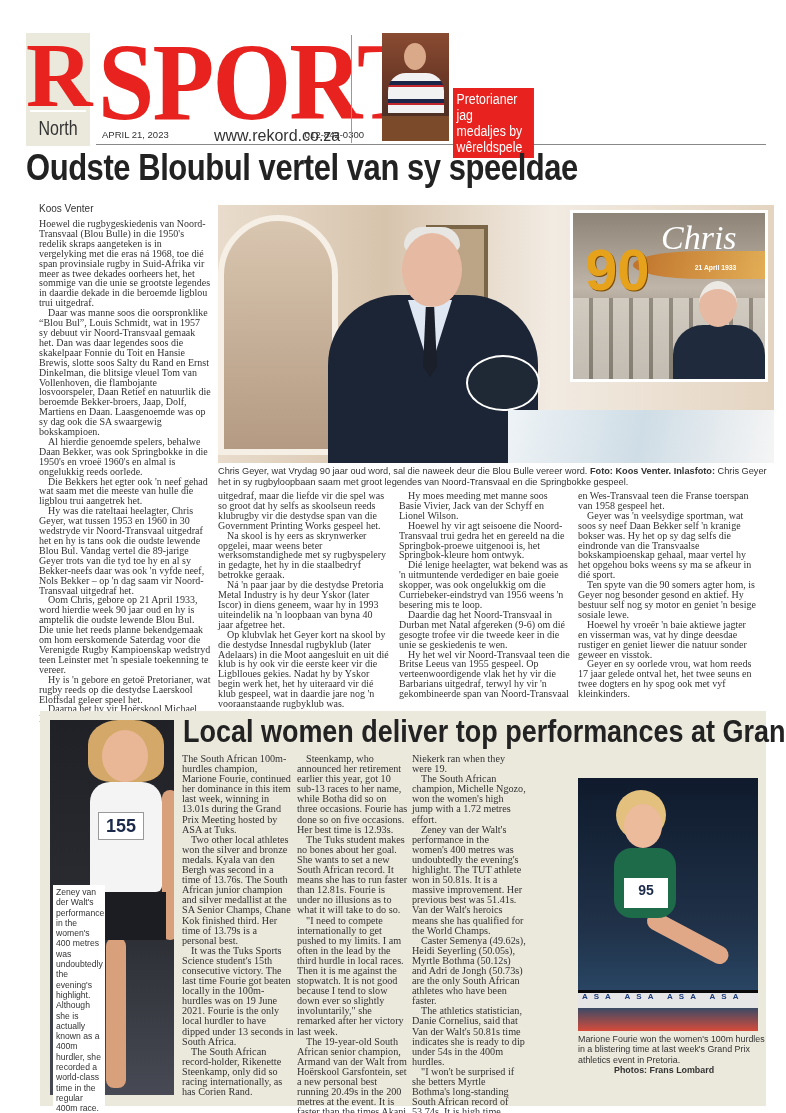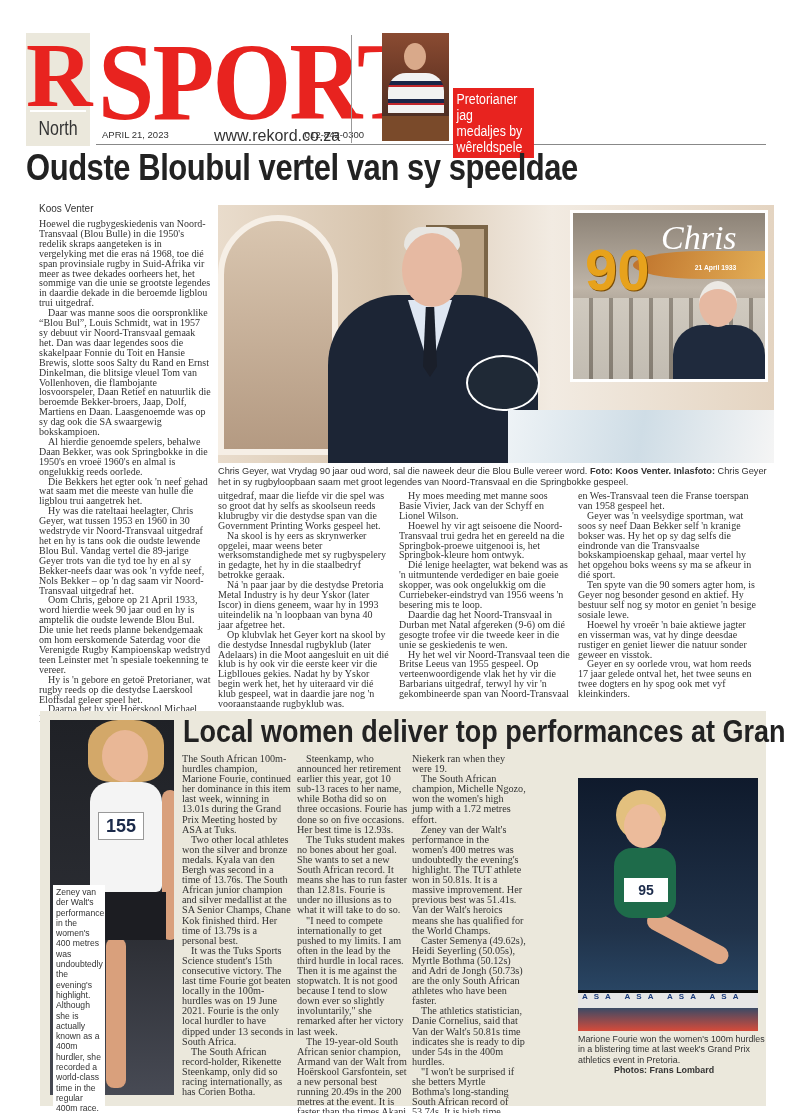--- a/index.html
+++ b/index.html
@@ -70,21 +70,21 @@
   .runner-bib { position: absolute; left: 48px; top: 92px; width: 46px; height: 28px; background: #fff; border: 1px solid #999; font-family: "Liberation Sans", sans-serif; font-weight: bold; font-size: 18px; color: #1b2a4a; text-align: center; line-height: 26px; }
   .runner-shorts { position: absolute; left: 42px; top: 172px; width: 74px; height: 48px; background: #1c1d22; }
   .runner-arm { position: absolute; left: 112px; top: 70px; width: 16px; height: 150px; background: #d9a07c; border-radius: 8px; }
   .runner-leg { position: absolute; left: 56px; top: 218px; width: 20px; height: 150px; background: #d9a07c; border-radius: 8px; }
   .runner-caption { position: absolute; left: 53px; top: 885px; width: 52px; background: #ffffff; padding: 2px 3px; font-family: "Liberation Sans", sans-serif; font-size: 8.6px; line-height: 10.3px; color: #333; }
 
   .hurdle-photo { position: absolute; left: 578px; top: 778px; width: 180px; height: 253px; background: linear-gradient(180deg, #0f1a2c 0%, #203249 60%, #2b4a6a 90%, #d64b3a 100%); overflow: hidden; }
   .hurdle-hair { position: absolute; left: 38px; top: 12px; width: 50px; height: 50px; border-radius: 50%; background: #e3c07e; }
   .hurdle-face { position: absolute; left: 46px; top: 26px; width: 38px; height: 44px; border-radius: 50%; background: #ecbb9b; }
   .hurdle-top { position: absolute; left: 36px; top: 70px; width: 62px; height: 70px; background: #1e6b4a; border-radius: 18px; }
-  .hurdle-bib { position: absolute; left: 46px; top: 100px; width: 44px; height: 24px; background: #fff; font-family: "Liberation Sans", sans-serif; font-weight: bold; font-size: 14px; color: #1b2a4a; text-align: center; line-height: 24px; }
+  .hurdle-bib { position: absolute; left: 46px; top: 100px; width: 44px; height: 30px; background: #fff; font-family: "Liberation Sans", sans-serif; font-weight: bold; font-size: 14px; color: #1b2a4a; text-align: center; line-height: 24px; }
   .hurdle-leg { position: absolute; left: 70px; top: 130px; width: 90px; height: 18px; background: #e0a886; border-radius: 9px; transform: rotate(28deg); transform-origin: left center; }
   .hurdle-bar { position: absolute; left: 0; top: 212px; width: 180px; height: 18px; background: #e6e6e6; border-top: 3px solid #0a0a0a; }
   .hurdle-logos { position: absolute; left: 4px; top: 214px; font-family: "Liberation Sans", sans-serif; font-weight: bold; font-size: 8px; color: #1b3b7a; letter-spacing: 6px; }
   .hurdle-caption { position: absolute; left: 578px; top: 1034px; width: 190px; font-family: "Liberation Sans", sans-serif; font-size: 8.9px; line-height: 10.3px; color: #333; }
   .hurdle-caption b { font-weight: bold; padding-left: 36px; }
 
   .lcol { position: absolute; font-family: "Liberation Serif", serif; font-size: 10.2px; line-height: 10.1px; color: #333; }
   .lcol p { text-indent: 9px; }
   .lcol p.first { text-indent: 0; }
 </style>
@@ -192,21 +192,21 @@
   <div class="runner-shorts"></div>
 </div>
 <div class="runner-caption">Zeney van der Walt's performance in the women's 400 metres was undoubtedly the evening's highlight. Although she is actually known as a 400m hurdler, she recorded a world-class time in the regular 400m race.</div>
 
 <h2 class="lower-headline">Local women deliver top performances at Grand Prix</h2>
 
 <div class="lcol" style="left:182px; top:754px; width:112px;">
   <p class="first">The South African 100m-hurdles champion, Marione Fourie, continued her dominance in this item last week, winning in 13.01s during the Grand Prix Meeting hosted by ASA at Tuks.</p>
   <p>Two other local athletes won the silver and bronze medals. Kyala van den Bergh was second in a time of 13.76s. The South African junior champion and silver medallist at the SA Senior Champs, Chane Kok finished third. Her time of 13.79s is a personal best.</p>
   <p>It was the Tuks Sports Science student's 15th consecutive victory. The last time Fourie got beaten locally in the 100m-hurdles was on 19 June 2021. Fourie is the only local hurdler to have dipped under 13 seconds in South Africa.</p>
-  <p>The South African record-holder, Rikenette Steenkamp, only did so racing internationally, as has Corien Botha.</p>
+  <p>The South African record-holder, Rikenette Steenkamp, only did so racing internationally, as has Corien Rand.</p>
 </div>
 <div class="lcol" style="left:297px; top:754px; width:112px;">
   <p>Steenkamp, who announced her retirement earlier this year, got 10 sub-13 races to her name, while Botha did so on three occasions. Fourie has done so on five occasions. Her best time is 12.93s.</p>
   <p>The Tuks student makes no bones about her goal. She wants to set a new South African record. It means she has to run faster than 12.81s. Fourie is under no illusions as to what it will take to do so.</p>
   <p>"I need to compete internationally to get pushed to my limits. I am often in the lead by the third hurdle in local races. Then it is me against the stopwatch. It is not good because I tend to slow down ever so slightly involuntarily," she remarked after her victory last week.</p>
   <p>The 19-year-old South African senior champion, Armand van der Walt from Hoërskool Garsfontein, set a new personal best running 20.49s in the 200 metres at the event. It is faster than the times Akani Simbine and Wayde van</p>
 </div>
 <div class="lcol" style="left:412px; top:754px; width:114px;">
   <p class="first">Niekerk ran when they were 19.</p>
   <p>The South African champion, Michelle Ngozo, won the women's high jump with a 1.72 metres effort.</p>

